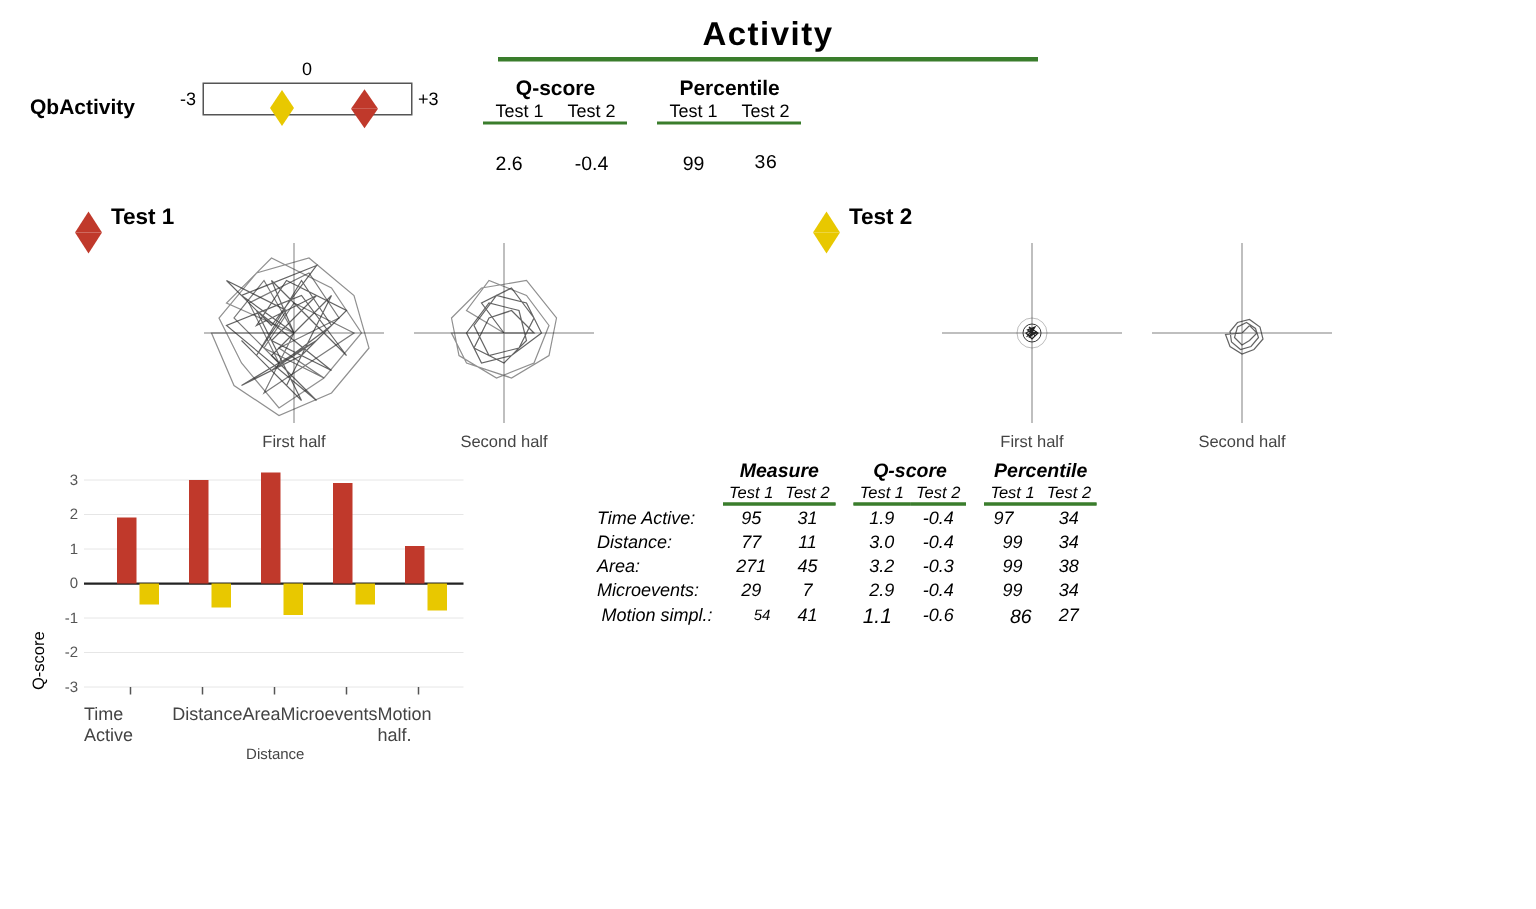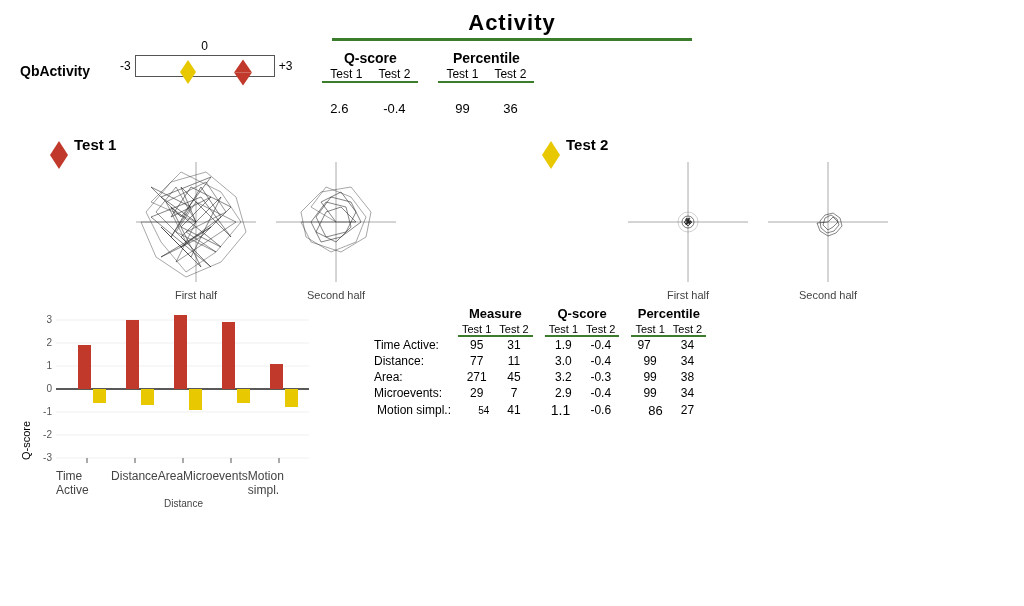--- a/index.html
+++ b/index.html
@@ -173,21 +173,22 @@
     .bottom-section {
       display: flex;
       margin-top: 4px;
     }
     .chart-area {
       width: 340px;
       position: relative;
     }
     .data-table-area {
       flex: 1;
-      margin-left: 8px;
+      margin-left: 32px;
+      font-style: italic;
     }
     .data-table {
       border-collapse: collapse;
       font-size: 12px;
     }
     .data-table .section-header {
       font-weight: bold;
       text-align: center;
       font-size: 13px;
     }
@@ -252,21 +253,21 @@
           <td class="green-border-bottom" style="text-align:center;padding:0 8px;font-size:12px;">Test 2</td>
           <td style="width:20px;"></td>
           <td class="green-border-bottom" style="text-align:center;padding:0 8px;font-size:12px;">Test 1</td>
           <td class="green-border-bottom" style="text-align:center;padding:0 8px;font-size:12px;">Test 2</td>
         </tr>
         <tr>
           <td style="text-align:left;padding:18px 8px;">2.6</td>
           <td style="text-align:center;padding:2px 8px;">-0.4</td>
           <td></td>
           <td style="text-align:center;padding:2px 8px;">99</td>
-          <td style="text-align:center;padding:2px 8px;">36</td>
+          <td style="text-align:center;padding:2px 8px;font-family:Liberation Mono, monospace;">36</td>
         </tr>
       </tbody>
         </table>
     </div>
   </div>
 
   <div class="middle-section">
 
     <div class="test1-area">
       <div class="test-label">
@@ -387,21 +388,21 @@
             <rect x="251" y="84" width="13" height="18" fill="#e8c800"></rect>
             <line x1="245" y1="153" x2="245" y2="158" stroke="#555" stroke-width="1"></line>
 
           </svg>
           
           <div style="display:flex;justify-content:space-around;width:255px;margin-left:22px;font-size:12px;color:#444;margin-top:-4px;">
             <span>Time Active</span>
             <span>Distance</span>
             <span>Area</span>
             <span>Microevents</span>
-            <span>Motion simpl.</span>
+            <span>Motion half.</span>
           </div>
           
           <div style="width:255px;margin-left:22px;font-size:10px;color:#444;text-align:center;margin-top:1px;">
             Distance
           </div>
         </div>
       </div>
     </div>
 
     <div class="data-table-area">

